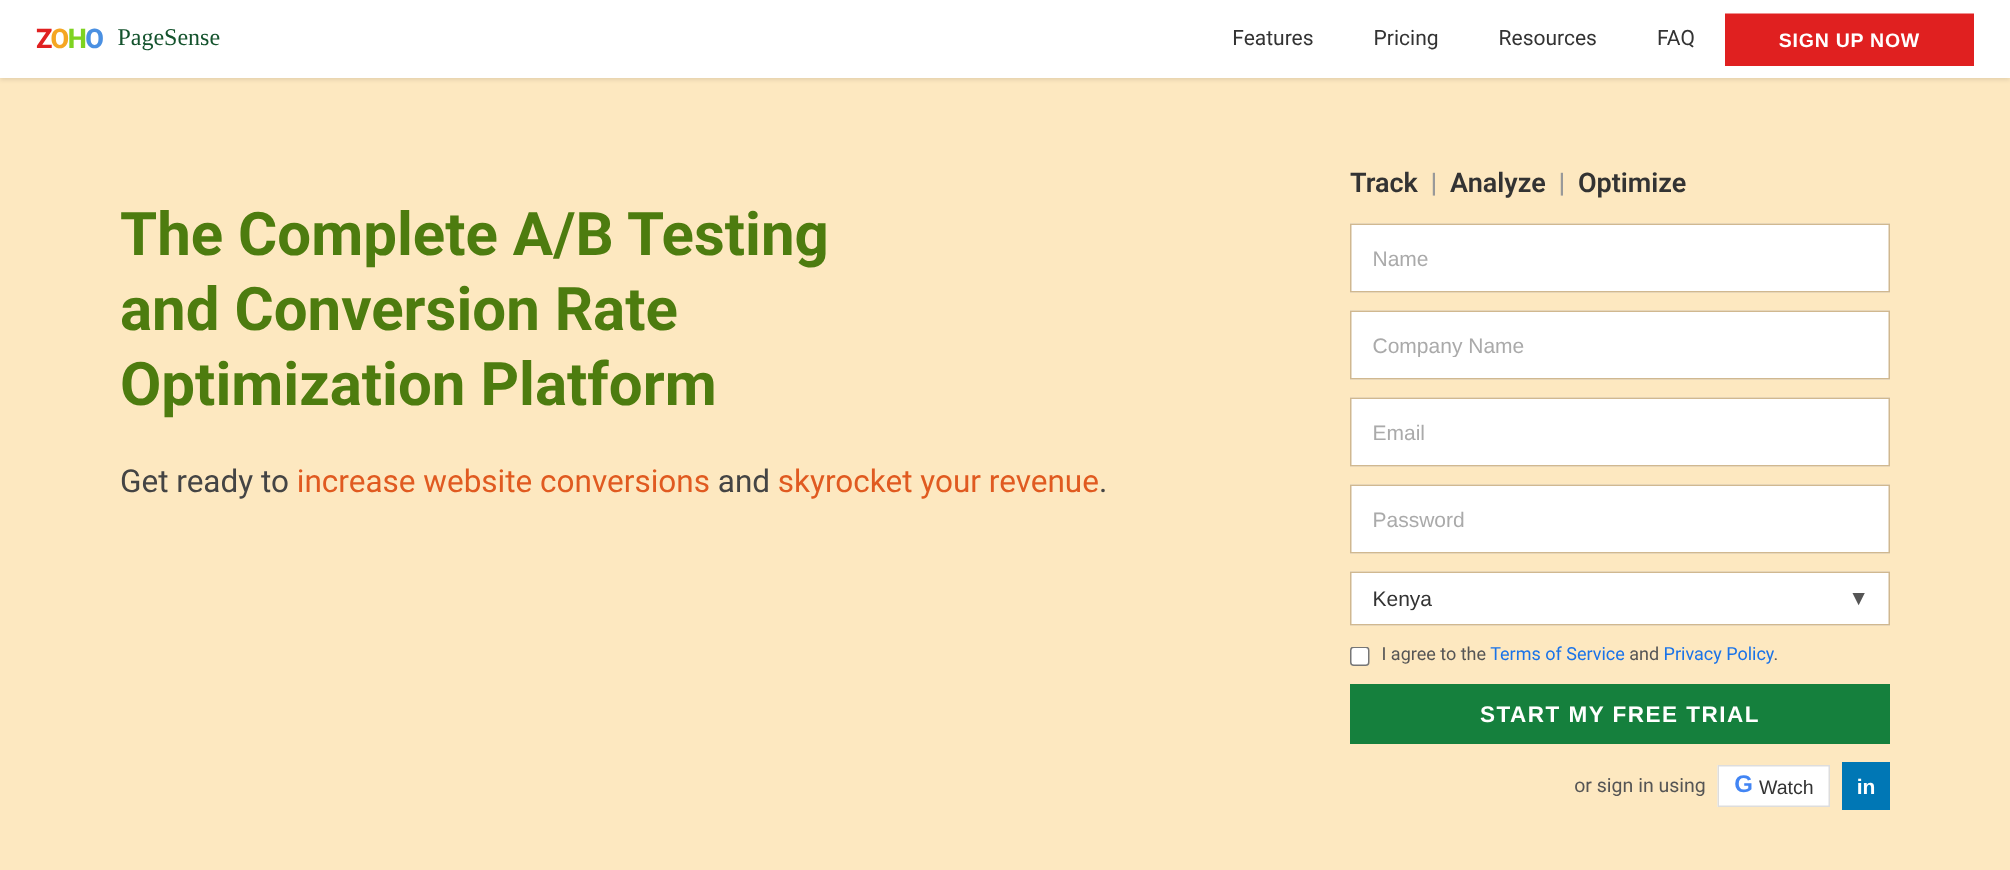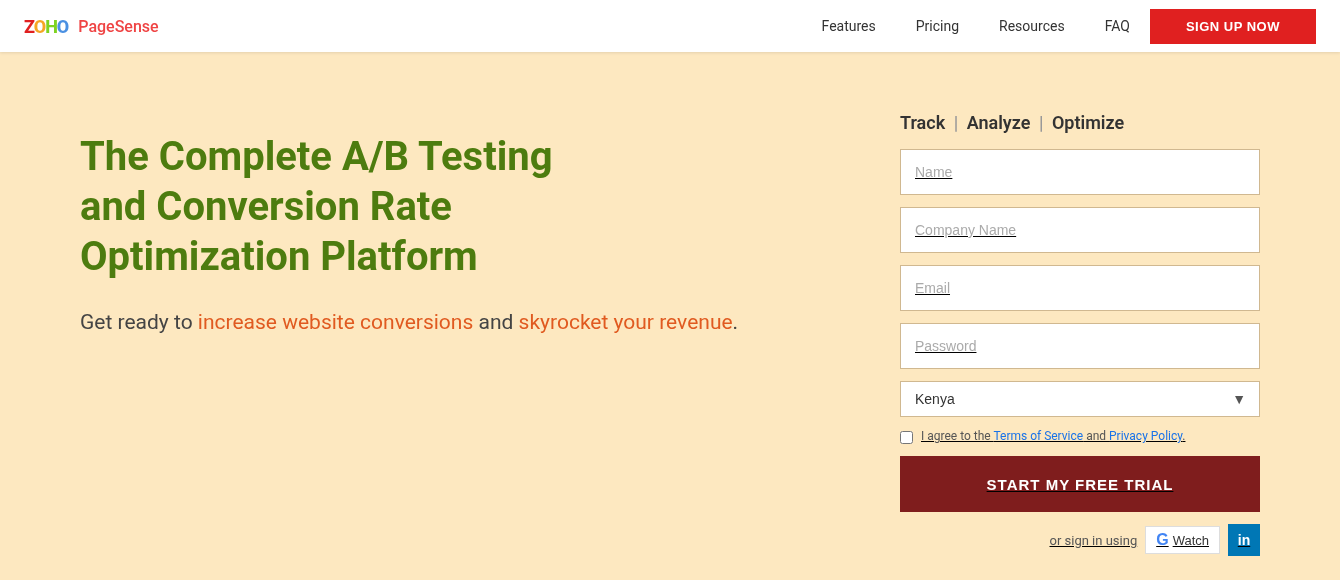--- a/index.html
+++ b/index.html
@@ -36,22 +36,23 @@
       font-weight: 800;
       letter-spacing: -1px;
     }
     .z { color: #e02020; }
     .o1 { color: #f5a623; }
     .h { color: #7ed321; }
     .o2 { color: #4a90e2; }
     .nav-brand {
       font-size: 16px;
       font-weight: 500;
-      color: #ef4444;
+      color: #14532d;
       margin-left: 4px;
+      font-family: Liberation Serif, serif;
     }
     .nav-links {
       display: flex;
       align-items: center;
       gap: 40px;
       margin-left: auto;
       margin-right: 20px;
       padding-left: 45px;
     }
     .nav-link {
@@ -147,21 +148,20 @@
       color: #333;
     }
     .form-tagline .sep {
       color: #999;
       margin: 0 4px;
     }
     .signup-form {
       display: flex;
       flex-direction: column;
       gap: 12px;
-      text-decoration: underline;
     }
     .form-input {
       width: 100%;
       height: 46px;
       border: 1px solid #d0b890;
       background: #fff;
       padding: 0 14px;
       font-size: 14px;
       color: #666;
       outline: none;
@@ -202,24 +202,24 @@
     }
     .terms-checkbox {
       margin-top: 2px;
       flex-shrink: 0;
     }
     .terms-link {
       color: #1a73e8;
       text-decoration: none;
     }
     .btn-trial {
-      background: #7f1d1d;
+      background: #15803d;
       color: #fff;
       border: none;
-      height: 56px;
+      height: 40px;
       width: 100%;
       font-size: 15px;
       font-weight: 800;
       letter-spacing: 1px;
       cursor: pointer;
       text-transform: uppercase;
     }
     .signin-row {
       display: flex;
       align-items: center;

